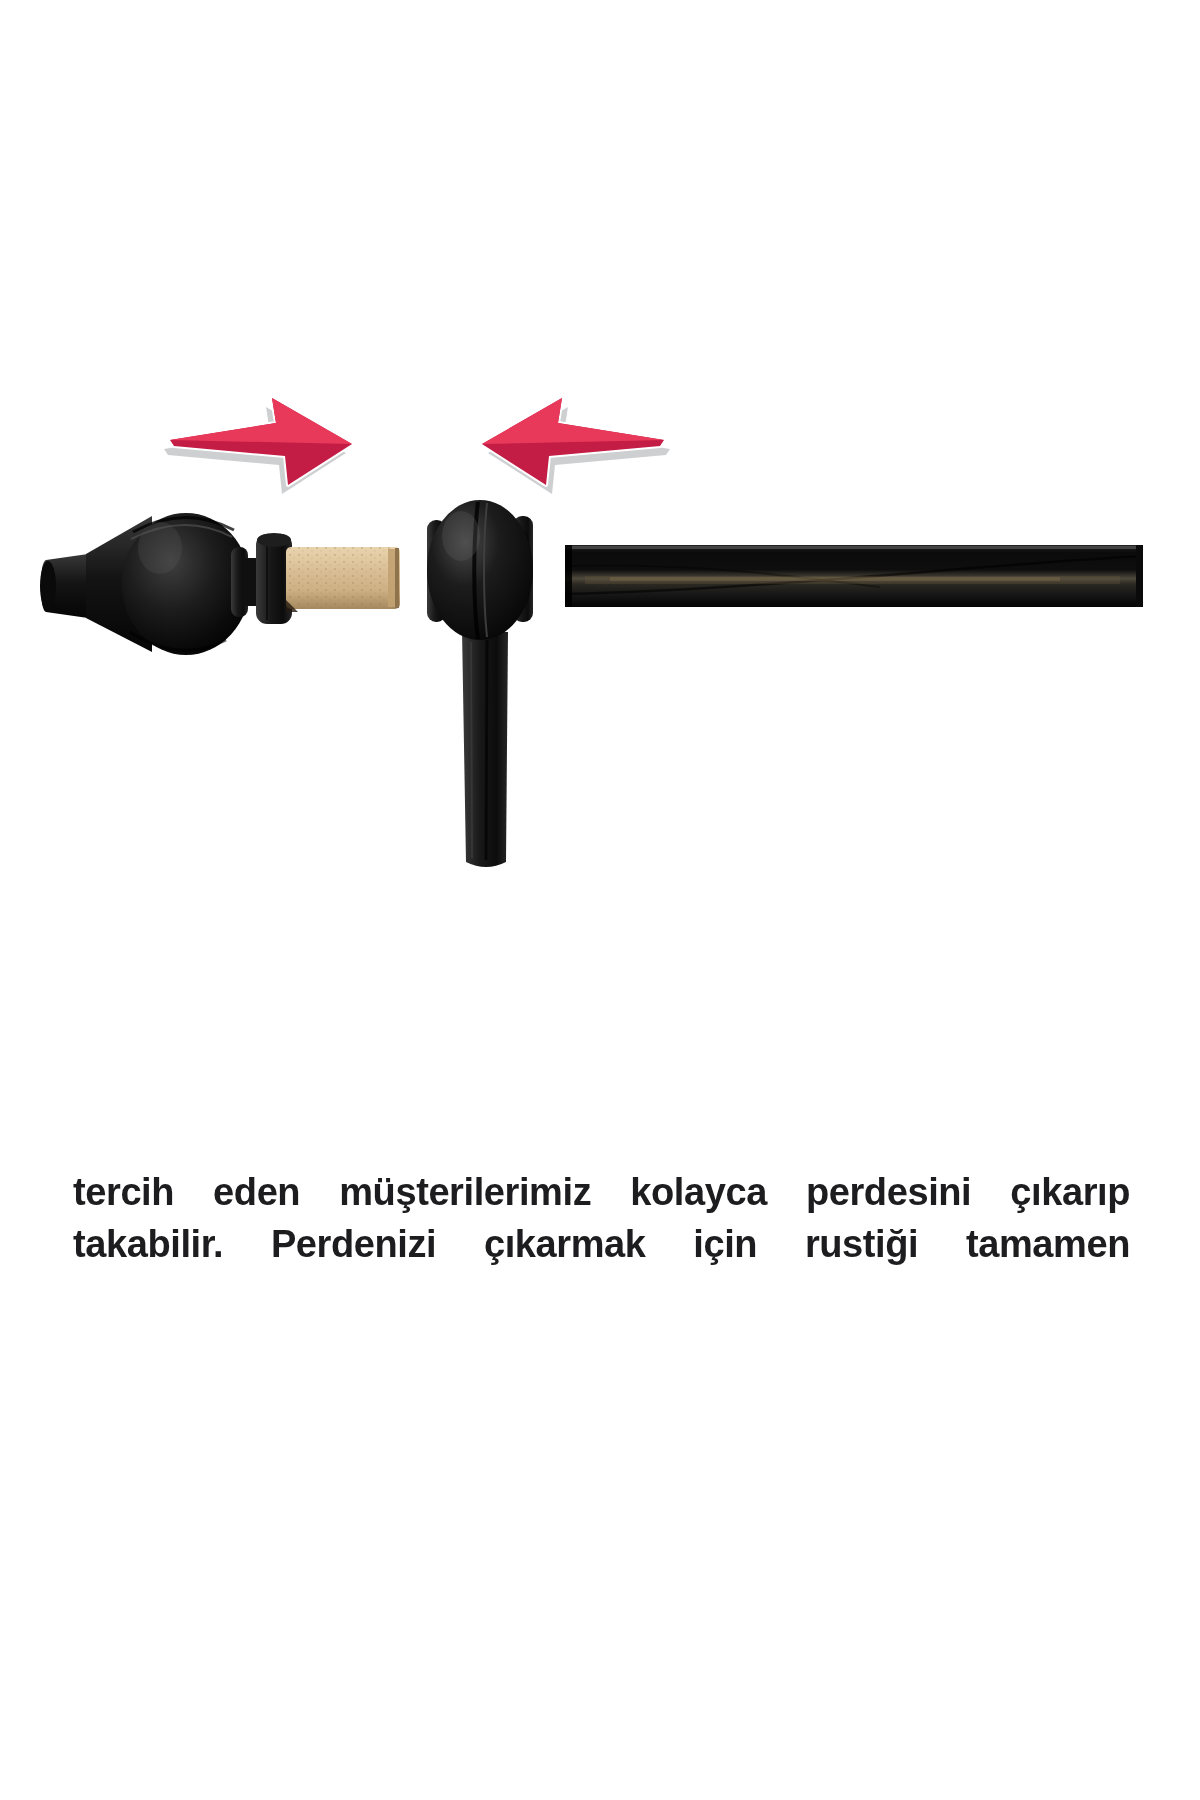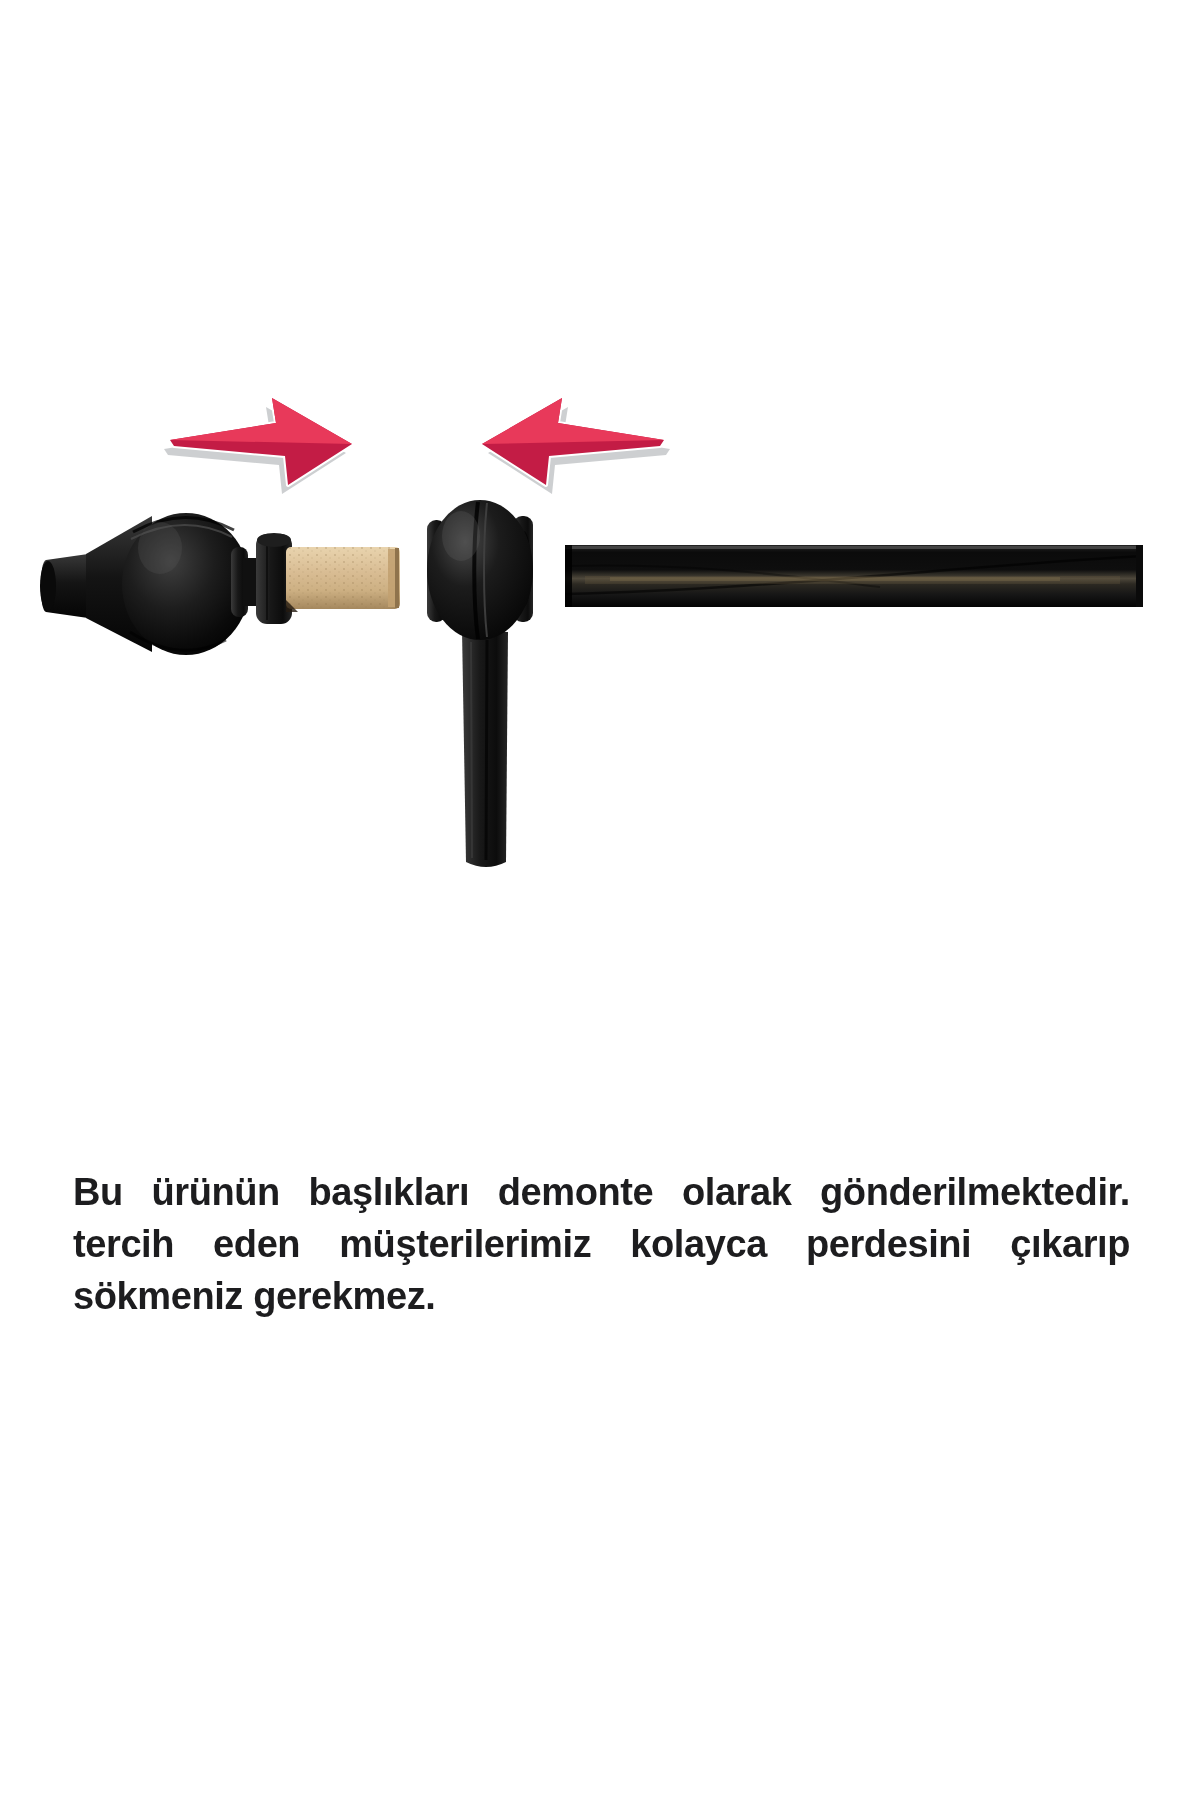--- a/index.html
+++ b/index.html
@@ -140,18 +140,17 @@
         <path d="M565,566 C700,563 790,576 880,587" stroke="#000000" stroke-width="2" fill="none" opacity="0.35"></path>
         <rect x="585" y="576" width="535" height="8" fill="#6a5c41" opacity="0.28"></rect>
         <rect x="610" y="577" width="450" height="4" fill="#8d7a52" opacity="0.3"></rect>
         <rect x="565" y="545" width="7" height="62" fill="#000000" opacity="0.85"></rect>
         <rect x="1136" y="545" width="7" height="62" fill="#0a0a0a"></rect>
       </g>
     </svg>
   </div>
 
   <div class="text-block">
-    <p class="jl">Bu ürünün başlıkları demonte olarak gönderilmektedir.</p>
     <p class="jl">tercih eden müşterilerimiz kolayca perdesini çıkarıp</p>
-    <p class="ll">sökmeniz gerekmez.</p>
+    <p class="jl">takabilir. Perdenizi çıkarmak için rustiği tamamen</p>
   </div>
 
 </div>
 
 </body></html>

